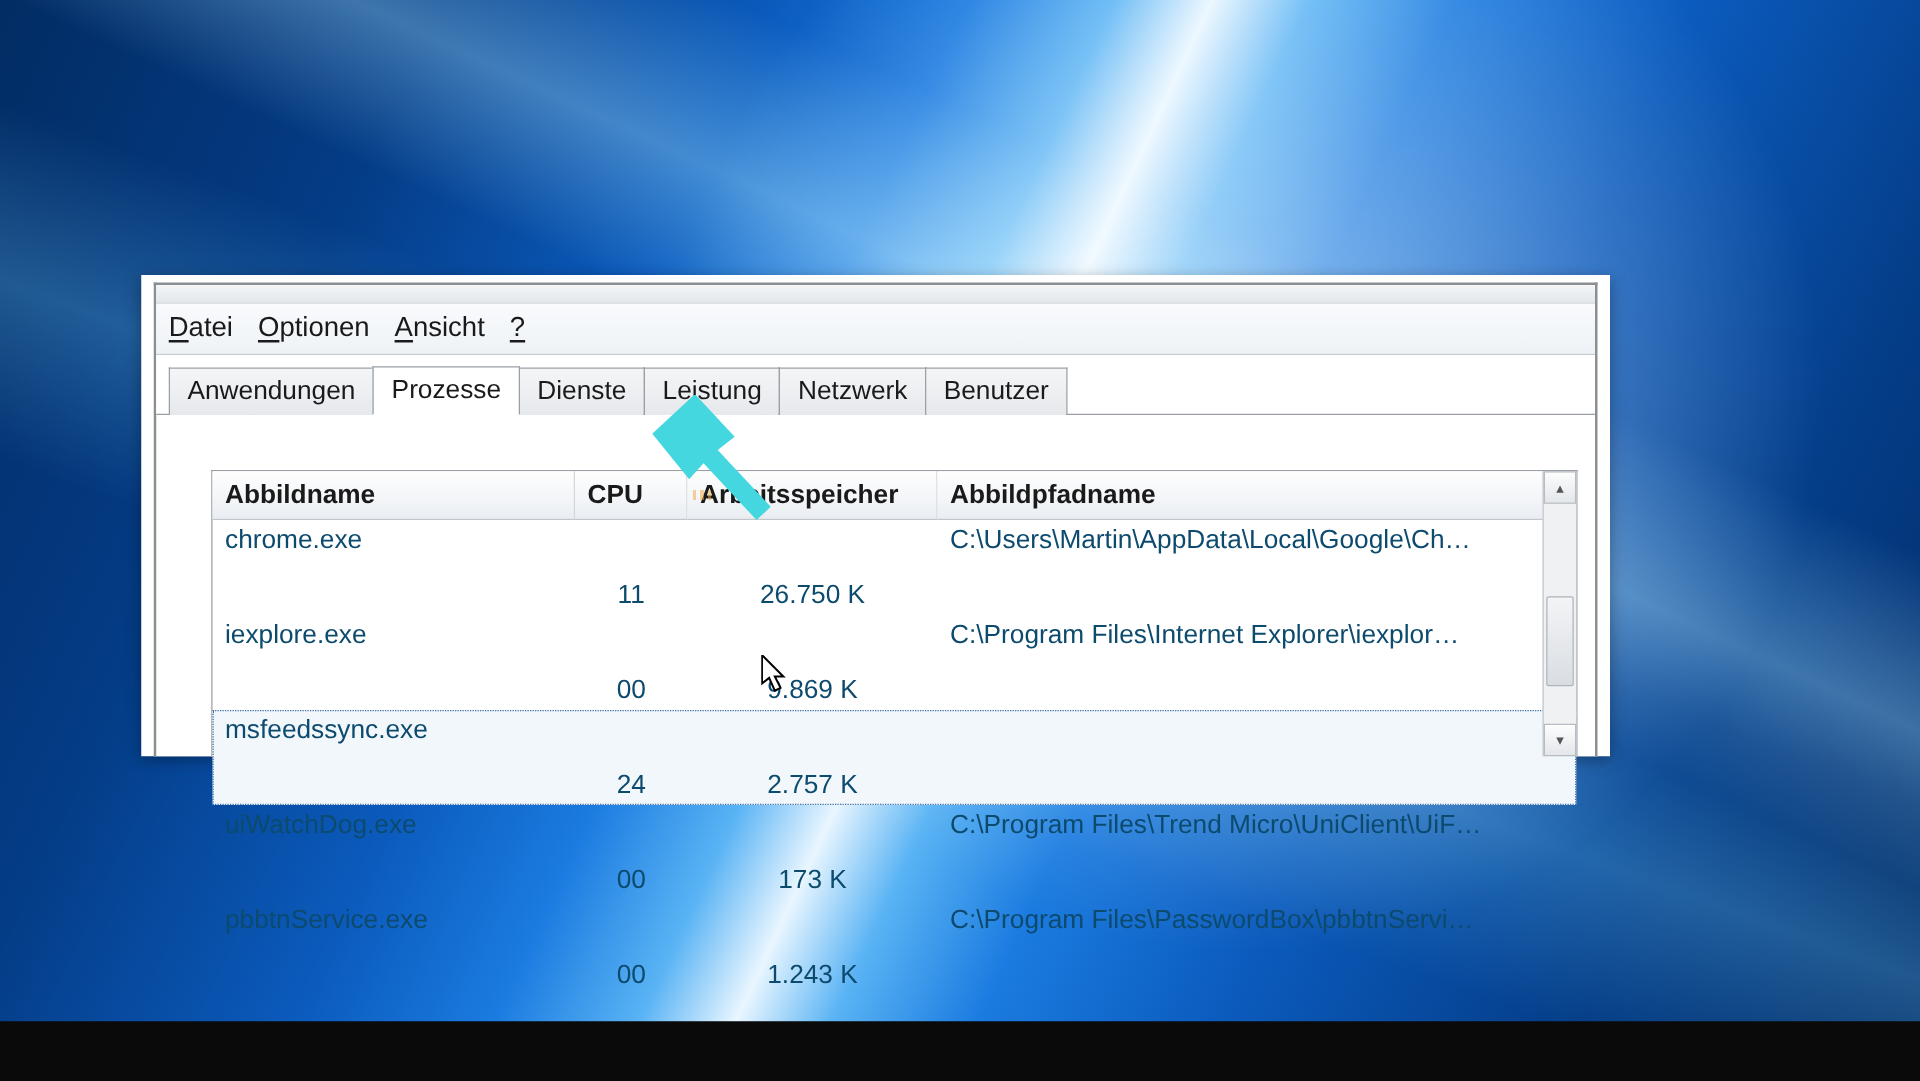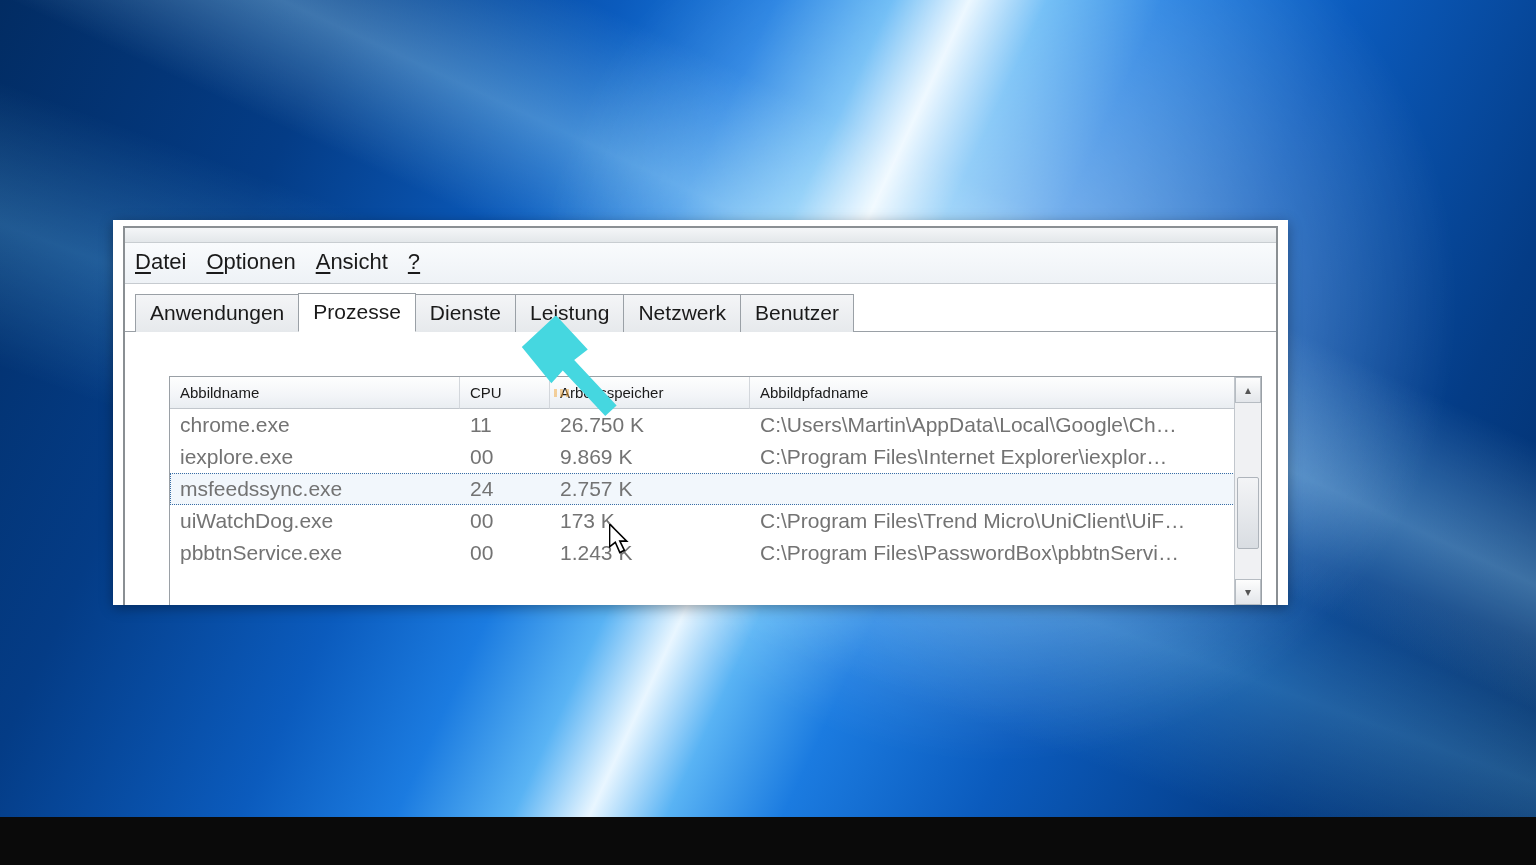--- a/index.html
+++ b/index.html
@@ -133,49 +133,50 @@
     background:#fff;
   }
   .cols{
     display:grid;
     grid-template-columns: 290px 90px 200px 1fr;
   }
   .col-header{
     background:linear-gradient(#fefefe 0%,#f3f5f8 60%,#e9edf1 100%);
     border-bottom:1px solid #c1c6cc;
     border-right:1px solid #d3d7dc;
-    font-size:15px;
+    font-size:21px;
     color:#1a1a1a;
     padding:7px 10px;
     white-space:nowrap;
     position:relative;
+    font-weight:bold;
   }
   .col-header.num{text-align:left;}
   .col-header.sorted::after{
     
     content:"";
     position:absolute;
     left:4px;top:50%;transform:translateY(-50%);
     width:18px;height:8px;
     background:repeating-linear-gradient(90deg,#f0a63c 0 3px,transparent 3px 6px);
     opacity:.5;
   }
 
-  .rows{font-size:21px;color:#737373;}
+  .rows{font-size:21px;color:#0c4a6e;}
   .row{
     display:grid;
     grid-template-columns: 290px 90px 200px 1fr;
   }
   .cell{
     padding:4px 10px;
     white-space:nowrap;
     overflow:hidden;
     text-overflow:ellipsis;
   }
-  .cell.num{text-align:left;}
+  .cell.num{text-align:center;margin-top:44px;}
   .row.selected{
     outline:1px dotted #3a6ea5;
     outline-offset:-1px;
     background:#f2f7fc;
   }
 
   
   .vscroll{
     position:absolute;
     top:0;right:0;bottom:0;

